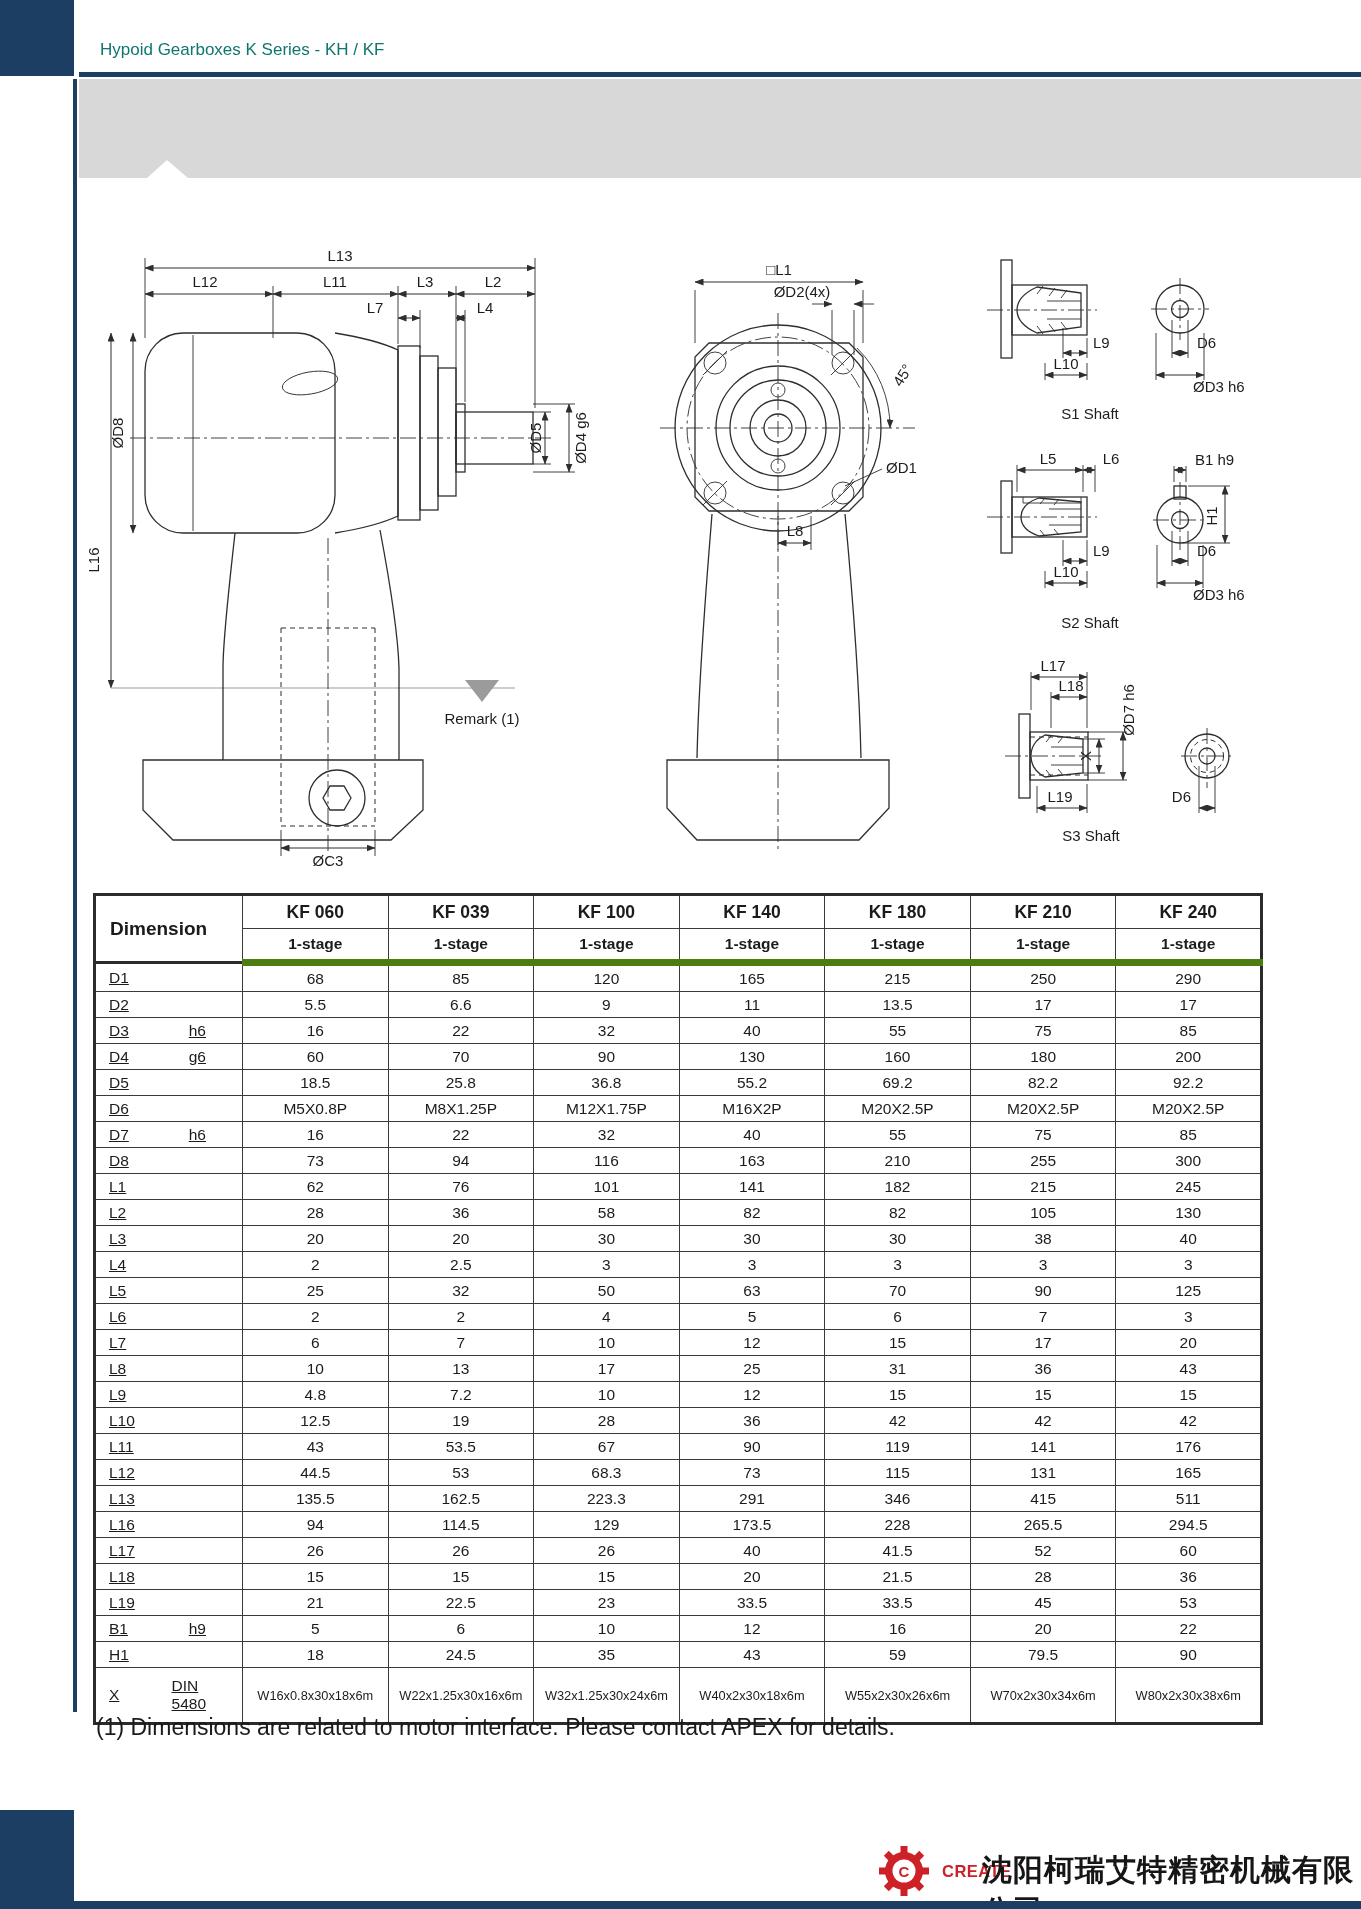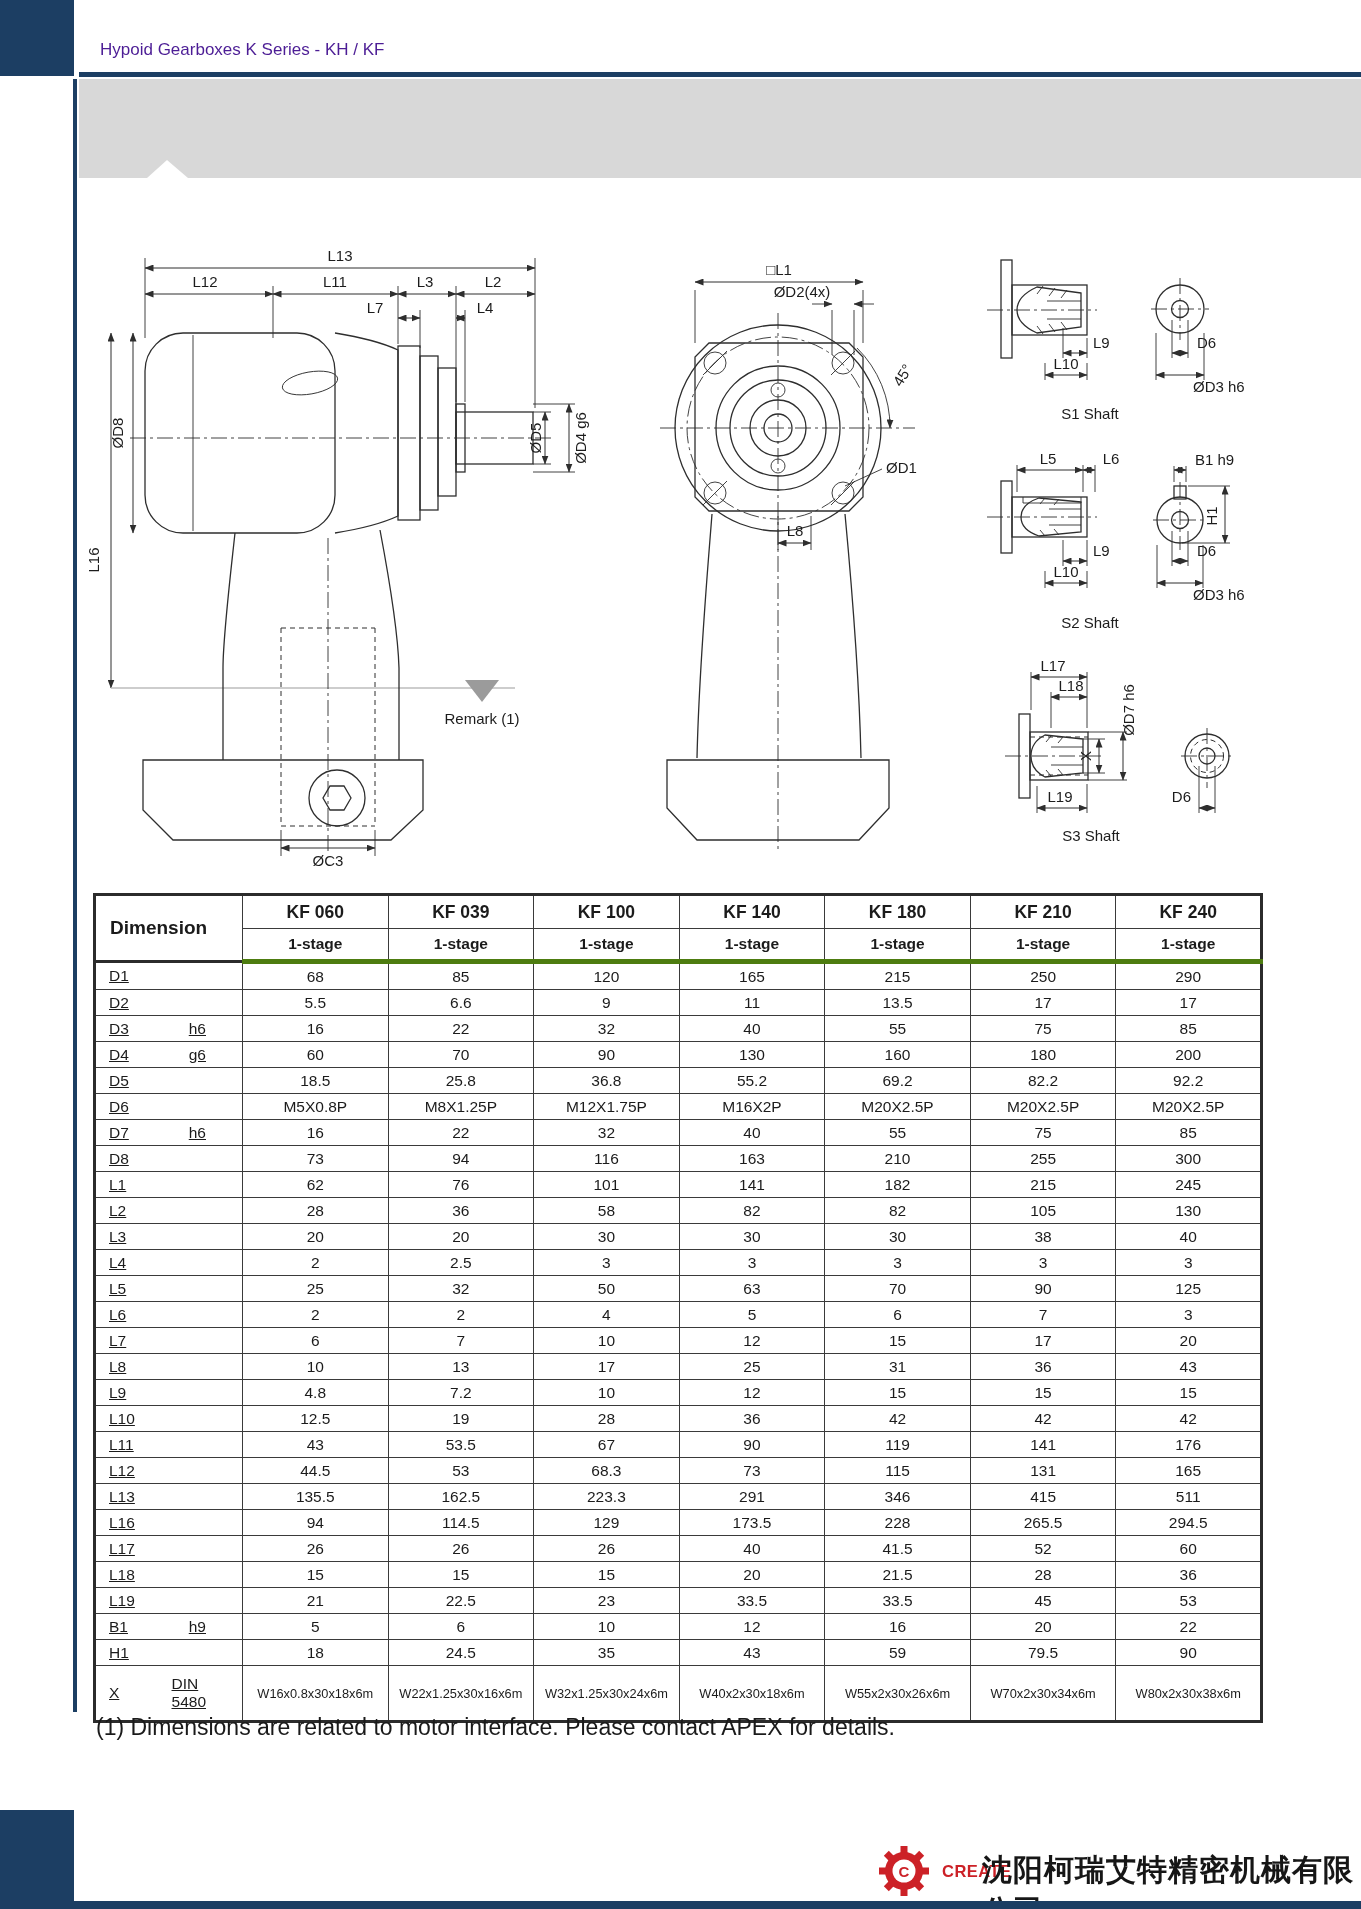--- a/index.html
+++ b/index.html
@@ -1,21 +1,21 @@
 <!DOCTYPE html>
 <html style="--navy: #1c3e63; --title-blue: #17497c; --banner-gray: #d8d8d8; --logo-red: #cc2127;"><head>
 <meta charset="utf-8">
 <style>
   :root{ --navy:#1c3e63; --title-blue:#17497c; --banner-gray:#d8d8d8; --logo-red:#cc2127; }
   html,body{margin:0;padding:0;}
   body{width:1361px;height:1909px;position:relative;background:#ffffff;
        font-family:"Liberation Sans",sans-serif;overflow:hidden;color:#1b1b1b;}
   .abs{position:absolute;}
   .corner-block{left:0;top:0;width:74px;height:76px;background:var(--navy);}
-  .breadcrumb{left:100px;top:40px;font-size:17px;color:#4c1d95;}
+  .breadcrumb{left:100px;top:40px;font-size:17px;color:#0f766e;}
   .header-rule{left:79px;top:72px;width:1282px;height:5px;background:var(--navy);}
   .banner{left:79px;top:79px;width:1282px;height:99px;background:var(--banner-gray);}
   .banner-title{position:absolute;left:76px;top:0;height:99px;line-height:102px;
       font-size:48px;font-weight:bold;color:var(--title-blue);letter-spacing:1px;}
   .banner-notch{position:absolute;left:68px;bottom:0;width:0;height:0;
       border-left:20px solid transparent;border-right:21px solid transparent;
       border-bottom:18px solid #ffffff;}
   .left-rule{left:73px;top:79px;width:4px;height:1633px;background:var(--navy);}
   .drawings{left:85px;top:198px;}
   .drawings text{font:15px "Liberation Sans",sans-serif;fill:#1c1c1c;text-anchor:middle;}
@@ -25,21 +25,21 @@
   .dim{fill:none;stroke:#2e2e2e;stroke-width:1;marker-start:url(#ar);marker-end:url(#ar);}
   .cl{fill:none;stroke:#2e2e2e;stroke-width:0.9;stroke-dasharray:16 4 3 4;}
   .dash{fill:none;stroke:#2e2e2e;stroke-width:1;stroke-dasharray:5 4;}
   .gray-ln{fill:none;stroke:#bcbcbc;stroke-width:1.4;}
   .dim-table{position:absolute;left:93px;top:893px;width:1170px;border-collapse:collapse;
       table-layout:fixed;border:3px solid #2b2b2b;padding-left:38px;}
   .dim-table th,.dim-table td{border:1px solid #3a3a3a;text-align:center;padding:0;color:#1b1b1b;}
   .dim-table th.corner{font-size:19px;font-weight:bold;text-align:left;padding-left:14px;
       border-bottom:3px solid #2b2b2b;}
   .dim-table th.model{font-size:17.5px;font-weight:bold;height:32px;}
-  .dim-table th.stage{font-size:15.5px;font-weight:bold;height:30px;border-bottom:5px solid #4d7c0f;}
+  .dim-table th.stage{font-size:15.5px;font-weight:bold;height:30px;border-bottom:7px solid #4d7c0f;}
   .dim-table tbody td{font-size:15.5px;height:25px;}
   .dim-table td.dim-cell{text-align:left;}
   .dim-cell .inner{display:flex;justify-content:space-between;align-items:center;
       padding:0 36px 0 13px;text-decoration:underline;}
   .dim-table tr.x-row td{height:54px;font-size:12.8px;}
   .dim-table tr.x-row td.dim-cell{font-size:15.5px;}
   .x-row .tol{white-space:pre-line;text-align:left;line-height:1.15;}
   .footnote{left:96px;top:1714px;font-size:23px;color:#1a1a1a;}
   .pageno-block{left:0;top:1810px;width:74px;height:99px;background:var(--navy);}
   .pageno{left:95px;top:1905px;font-size:33px;font-weight:bold;color:var(--title-blue);}

